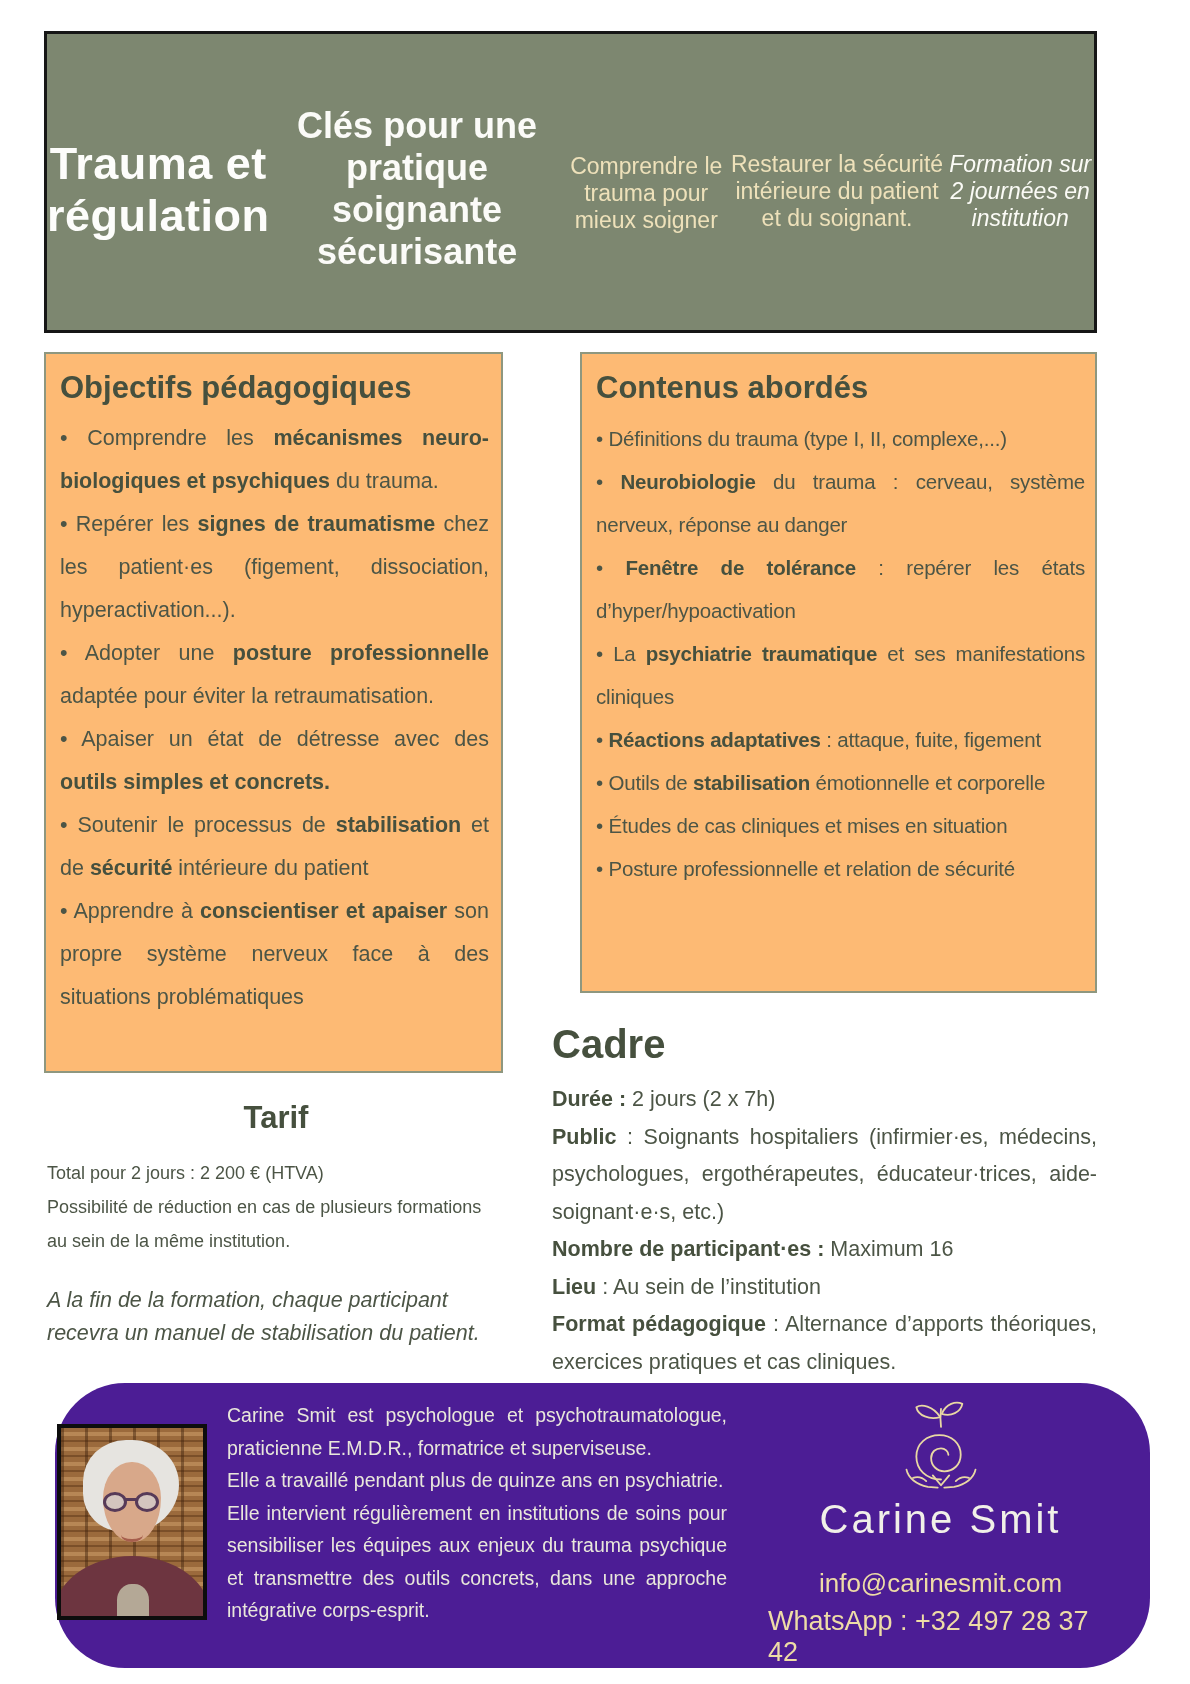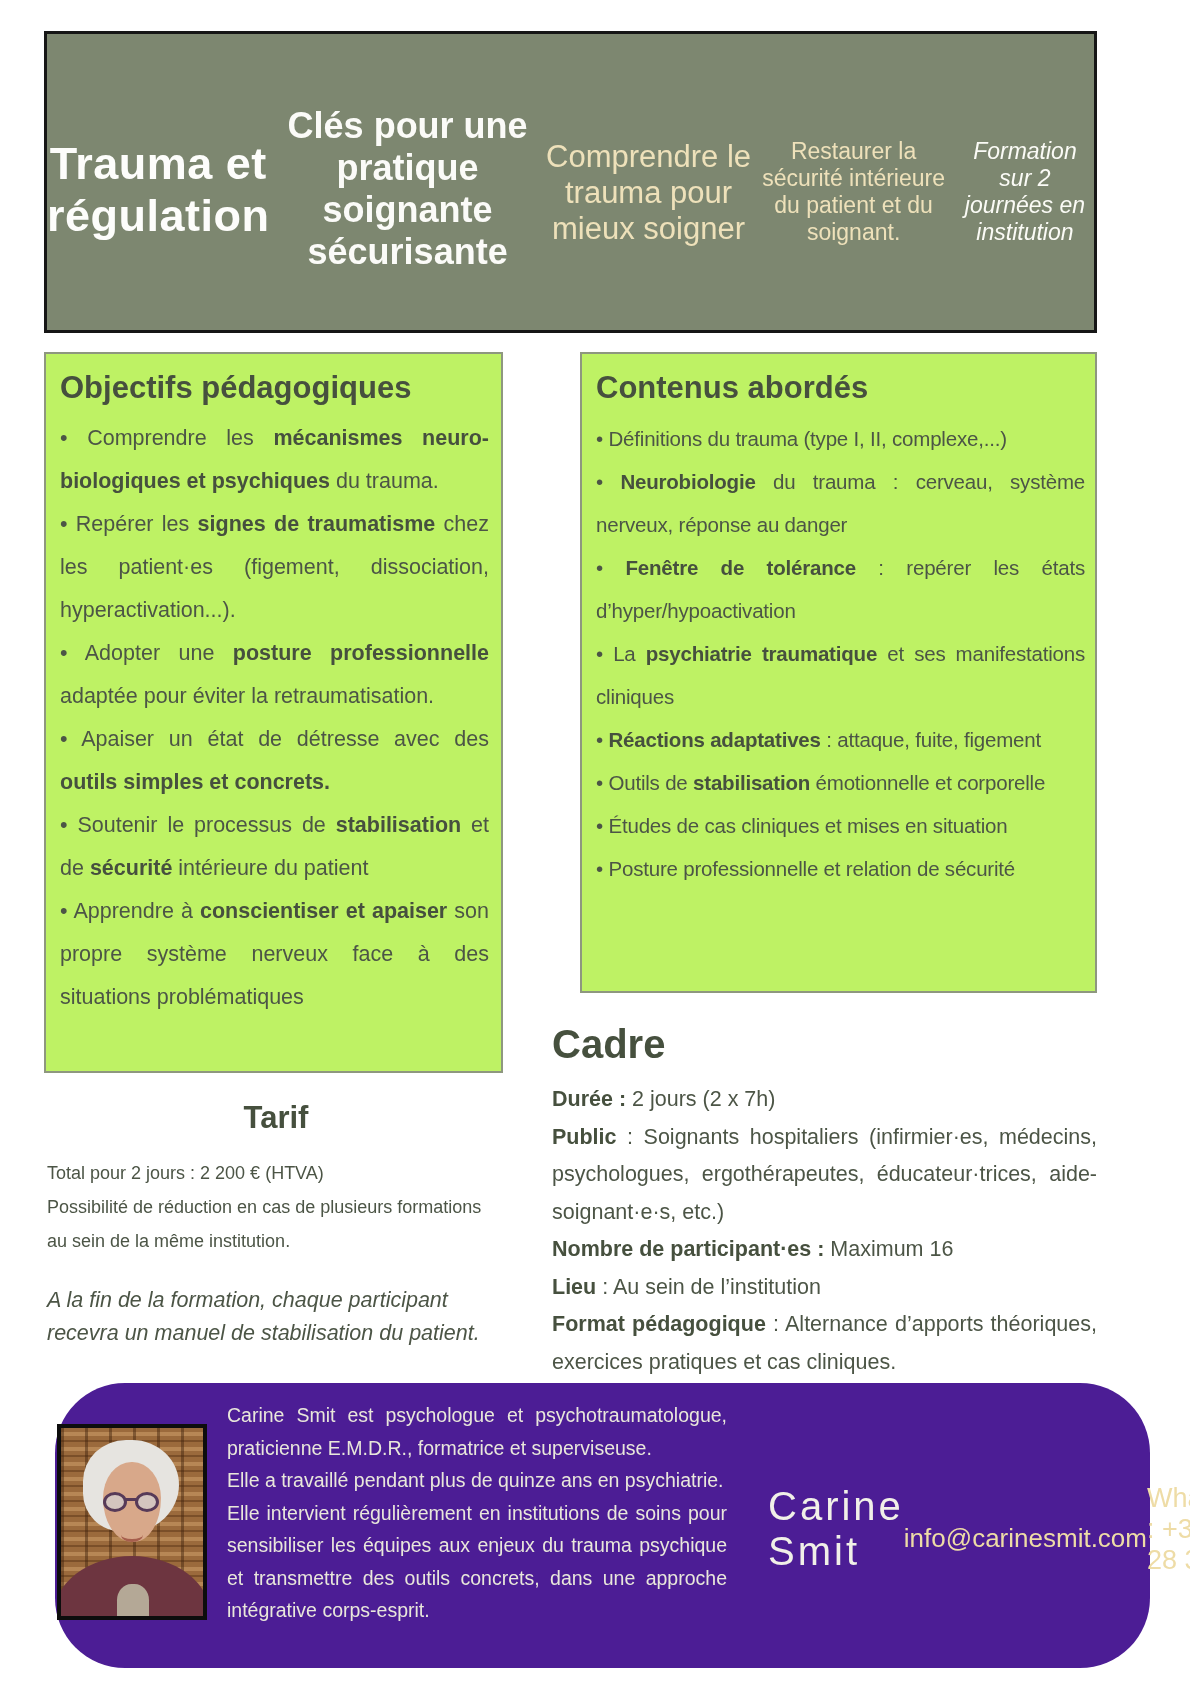--- a/index.html
+++ b/index.html
@@ -9,25 +9,25 @@
     color:#4c5546;
   }
   
   .header{
     position:absolute; left:44px; top:31px; width:1053px; height:302px;
     background:#7d8770; border:3px solid #161616; box-sizing:border-box;
     display:flex; flex-direction:row; align-items:center; text-align:center;
   }
   .header .title{margin-top:16px; font-size:45px; font-weight:700; color:#fdfdfb; letter-spacing:.5px;}
   .header .subtitle{margin-top:14px; font-size:36px; font-weight:600; color:#fbfbf8;}
-  .header .tagline{margin-top:22px; font-size:31px; color:#eee1ba;}
+  .header .tagline{margin-top:22px; font-size:23px; color:#eee1ba;}
   .header .tagline2{margin-top:19px; font-size:23px; color:#eee1ba;}
   .header .tagline3{margin-top:19px; font-size:23px; color:#fbfbf6; font-style:italic;}
   
-  .box{position:absolute; border:2px solid #8e977f; box-sizing:border-box; background:#bef264;}
+  .box{position:absolute; border:2px solid #8e977f; box-sizing:border-box; background:#fdba74;}
   .box-left{left:44px; top:352px; width:459px; height:721px; padding:14px 12px 0 14px;}
   .box-right{left:580px; top:352px; width:517px; height:641px; padding:14px 10px 0 14px;}
   .box h2{margin:0 0 9px 0; font-size:31px; line-height:40px; font-weight:700; color:#46503e;}
   .bullet{margin:0; text-align:justify; color:#4c5546;}
   .box-left .bullet{font-size:21.5px; line-height:43px;}
   .box-right .bullet{font-size:20.5px; line-height:43px; letter-spacing:-0.2px;}
   .bullet b{color:#46503e;}
   
   .tarif{position:absolute; left:47px; top:1100px; width:458px;}
   .tarif h2{margin:0; font-size:31px; font-weight:700; color:#46503e;text-align:center;}
@@ -63,21 +63,21 @@
   .ph-smile{position:absolute; left:60px; top:100px; width:22px; height:11px; border-bottom:3px solid #a65e4c; border-radius:0 0 50% 50%;}
   .ph-body{position:absolute; bottom:-4px; left:-8px; width:158px; height:64px; background:#6d3540; border-radius:50% 50% 0 0 / 95% 95% 0 0;}
   .ph-cami{position:absolute; bottom:-4px; left:56px; width:32px; height:36px; background:#b4a896; border-radius:45% 45% 0 0;}
   .bio{
     position:absolute; left:172px; top:16px; width:500px;
     color:#e9e7db; font-size:19.5px; line-height:32.5px; text-align:justify;
   }
   .bio p{margin:0;}
   .brand{
     position:absolute; left:713px; top:0; width:345px; height:100%;
-    display:flex; flex-direction:row; align-items:center;
+    display:flex; flex-direction:column; align-items:center;
   }
   .brand svg{margin-top:16px;}
   .brand .name{margin-top:6px; font-size:40px; font-weight:400; letter-spacing:3px; color:#f1f0e8;}
   .brand .email{margin-top:26px; font-size:26px; color:#eedca6;}
   .brand .whatsapp{margin-top:7px; font-size:27px; color:#eedca6;}
 </style>
 </head>
 <body>
 
 <div id="page">

